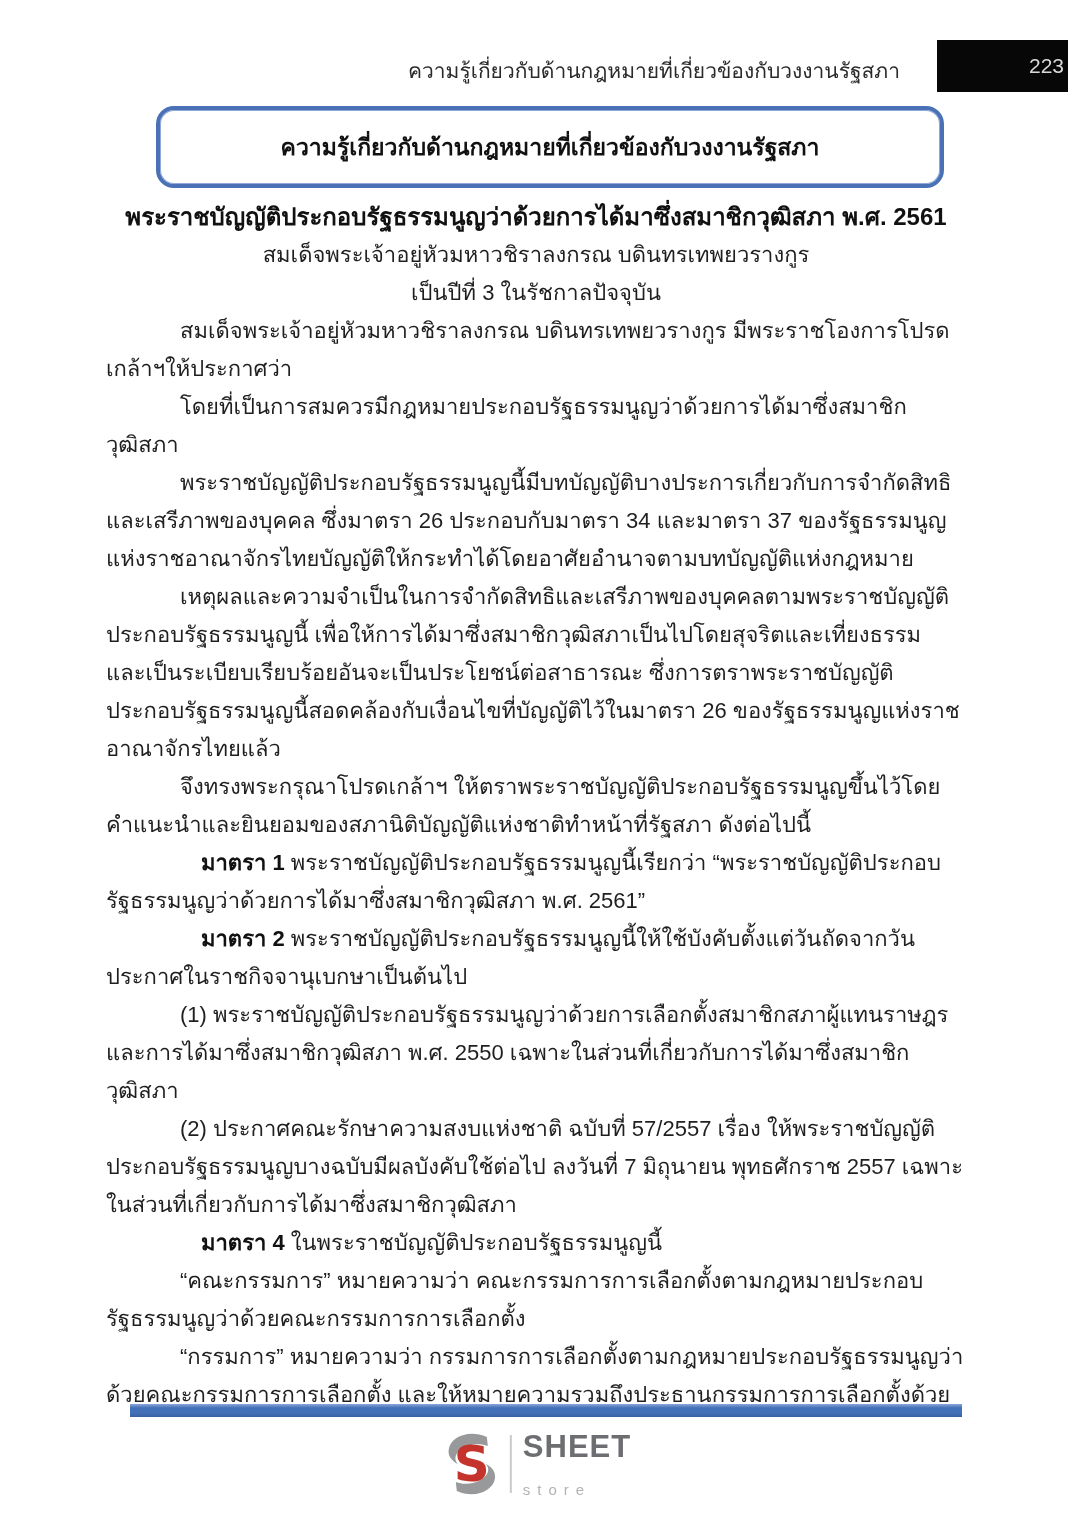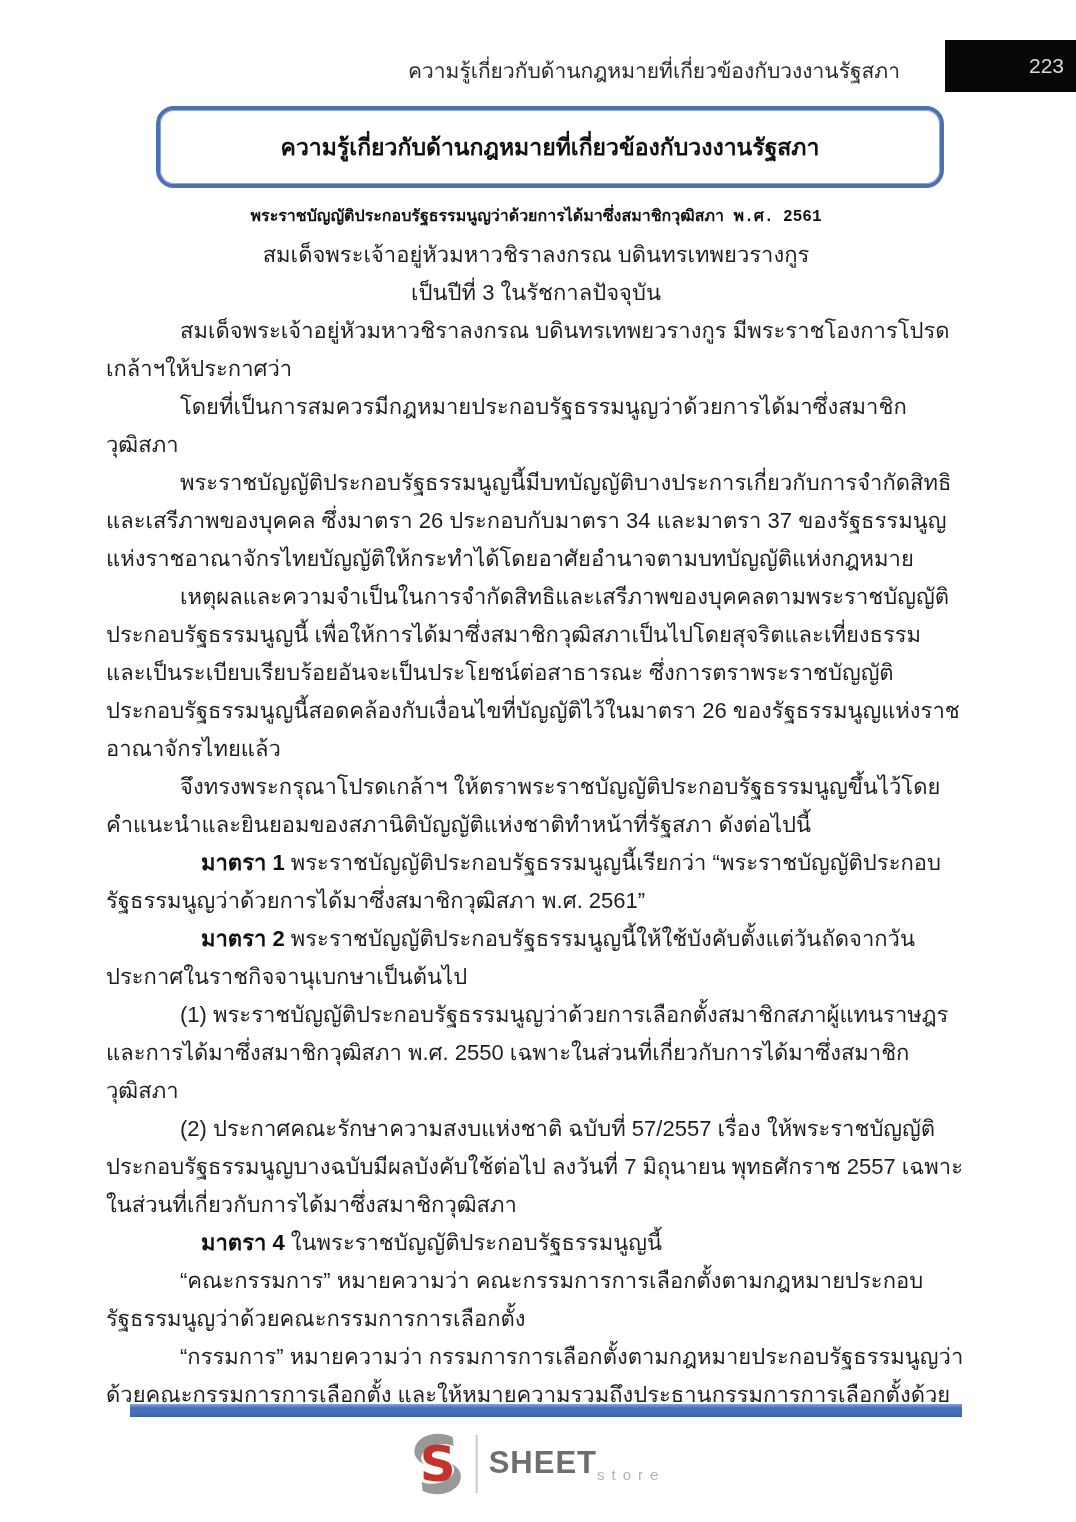--- a/index.html
+++ b/index.html
@@ -14,51 +14,51 @@
   body{
     width:1076px;height:1522px;position:relative;background:#ffffff;
     font-family:"Liberation Sans","DejaVu Sans",sans-serif;
     color:#1f1f1f;overflow:hidden;
   }
   .header-title{
     position:absolute;top:54px;right:176px;
     font-size:21px;color:#2a2a2a;white-space:nowrap;
   }
   .page-num-box{
-    position:absolute;top:40px;right:0;width:131px;height:52px;
+    position:absolute;top:40px;right:8px;width:131px;height:52px;
     background:#070707;color:#d9d9d9;font-size:21px;
     display:flex;align-items:center;justify-content:flex-end;
-    padding-right:12px;
+    padding-right:4px;
   }
   .banner{
     position:absolute;top:106px;left:156px;width:788px;height:82px;
     border:4px solid var(--accent-blue);border-radius:18px;
     box-shadow:0 0 0 1px #8ea9d6 inset;
     display:flex;align-items:center;justify-content:center;
     background:#ffffff;
   }
   .banner-title{font-size:23px;font-weight:bold;color:#111;}
   .content{
     position:absolute;top:198px;left:106px;width:860px;
     font-size:22px;line-height:38px;
   }
   .title-block{text-align:center;}
-  .title-main{font-weight:bold;font-size:16px;color:#111;font-family:Liberation Mono, monospace;}
+  .title-main{font-weight:bold;font-size:24px;color:#111;}
   .para{margin:0;text-indent:74px;overflow-wrap:break-word;}
   .para b{font-weight:bold;color:#111;margin-left:21px;}
   .footer-bar{
     position:absolute;top:1404px;left:130px;width:832px;height:13px;
     background:linear-gradient(to bottom,#8aa7dc 0%,var(--bar-blue) 30%,var(--bar-blue) 72%,#39609f 100%);
   }
   .logo{
     position:absolute;top:1430px;left:50%;transform:translateX(-50%);
     display:flex;align-items:center;gap:11px;
   }
   .logo-divider{width:2px;height:58px;background:#c9cacc;}
-  .logo-textcol{display:flex;flex-direction:row;align-items:flex-start;}
+  .logo-textcol{display:flex;flex-direction:column;align-items:flex-start;}
   .logo-word{
     font-size:31px;font-weight:bold;color:var(--logo-gray);
     letter-spacing:1px;line-height:1;font-family:"Liberation Sans",sans-serif;
   }
   .logo-sub{
     font-size:15px;color:var(--logo-light-gray);
     letter-spacing:7px;line-height:1;margin-top:20px;
   }
 </style>
 </head>

